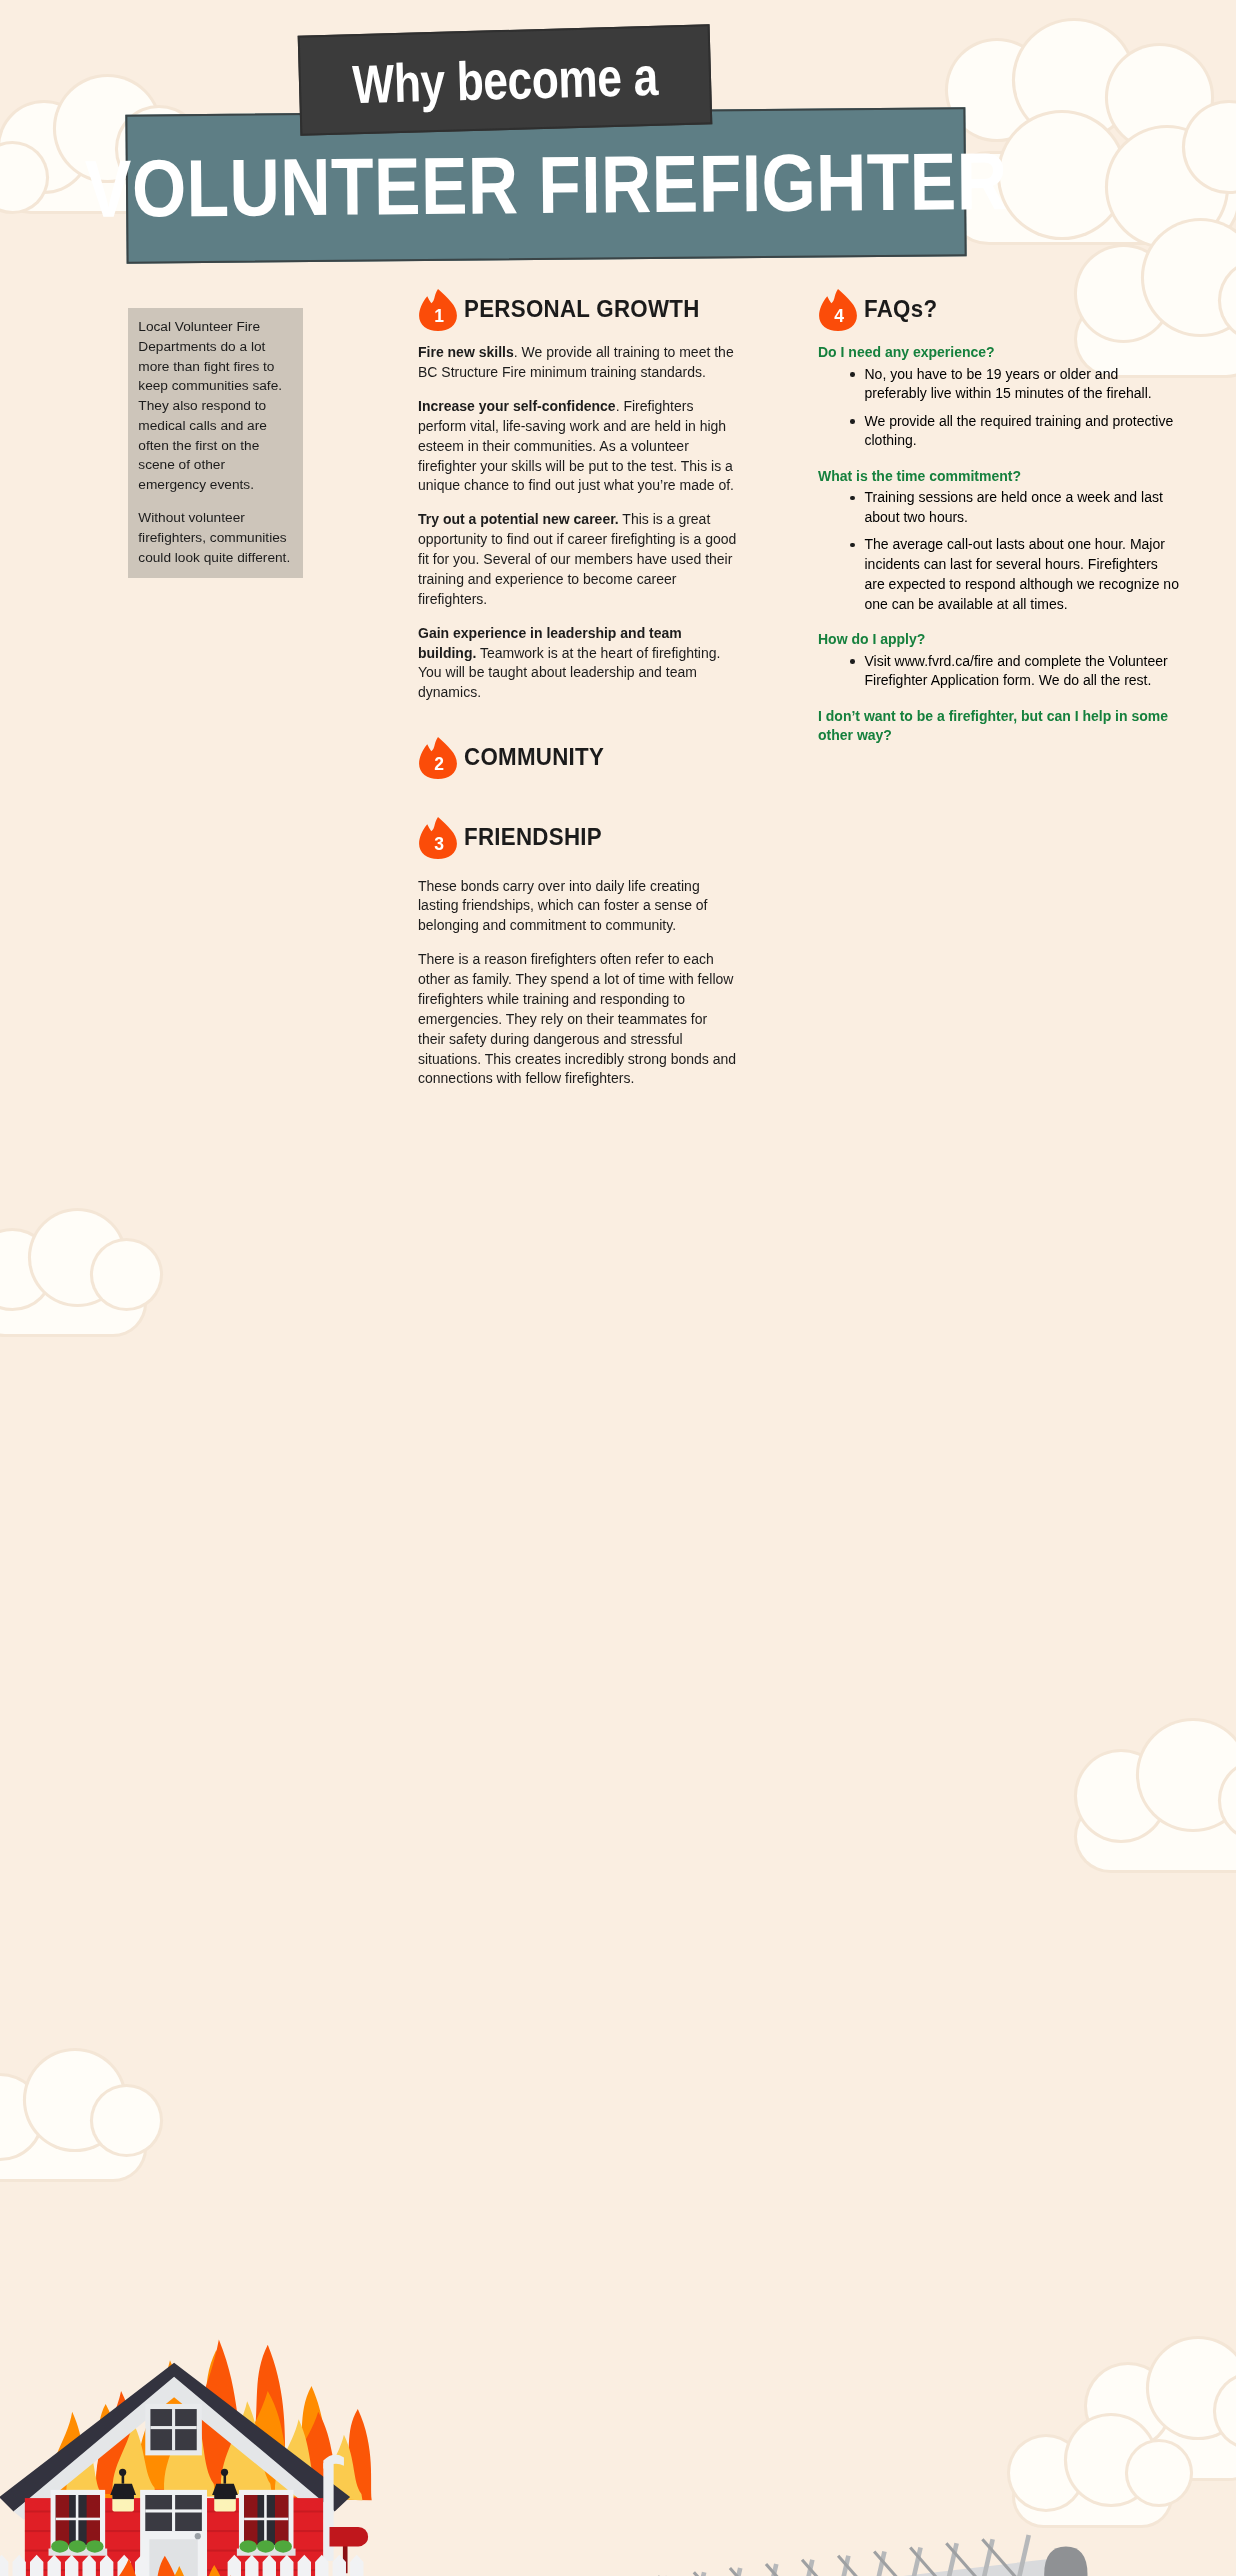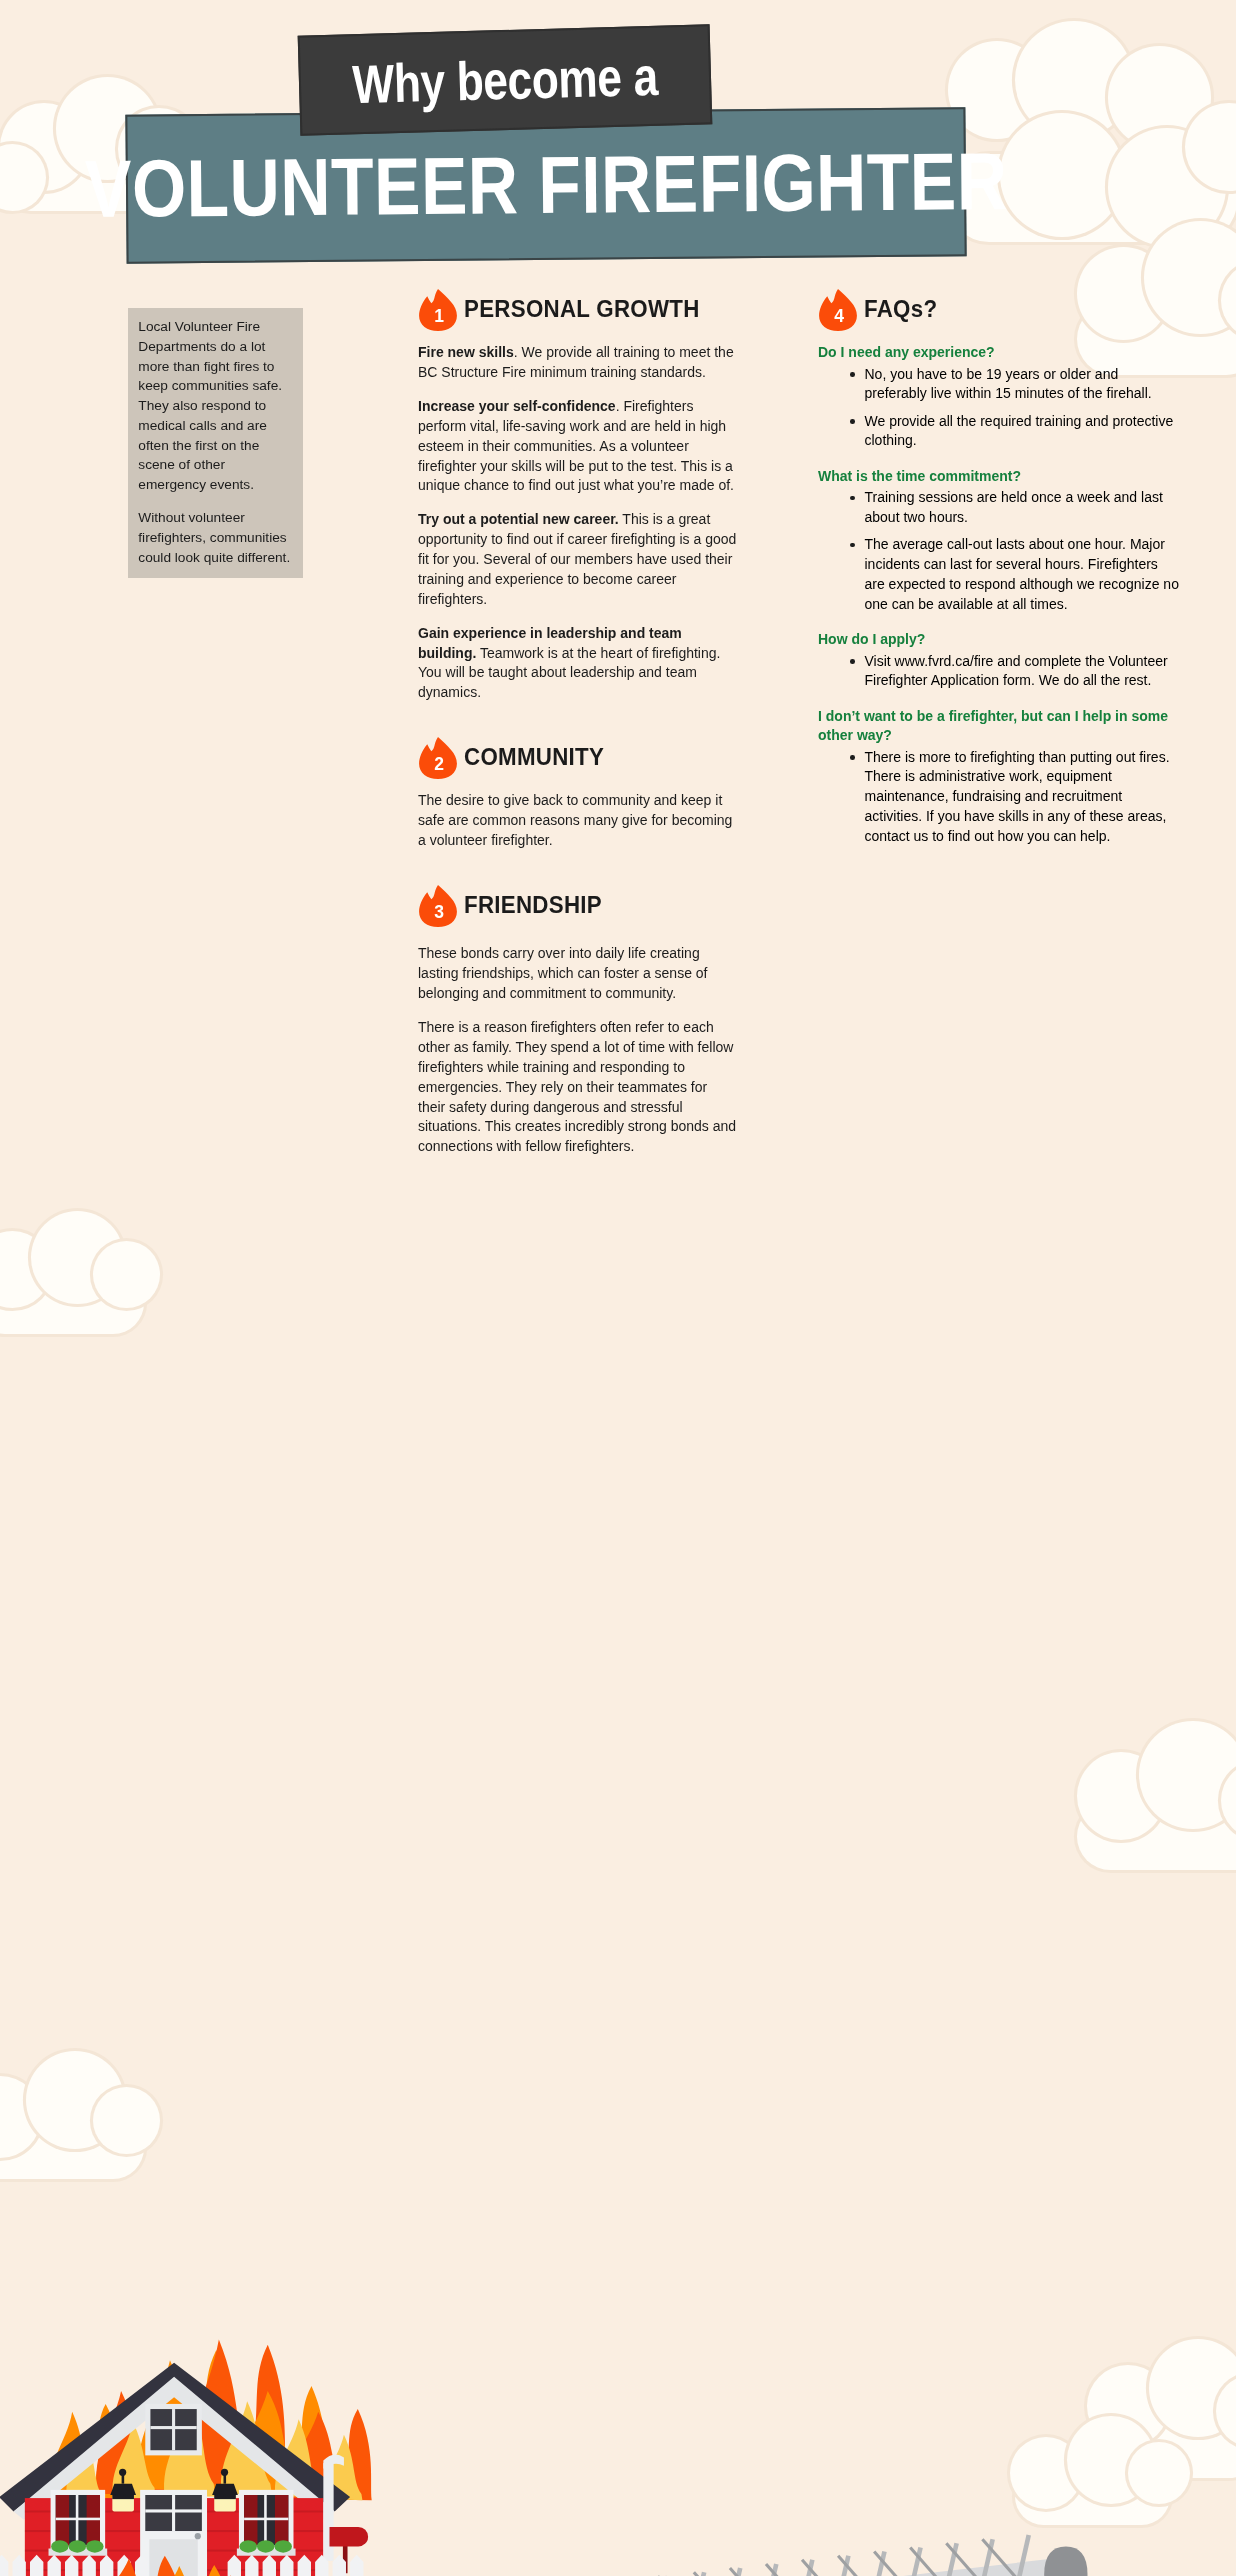--- a/index.html
+++ b/index.html
@@ -278,23 +278,20 @@
 
     <div class="sec-head topgap">
       <div class="flame">
         <svg viewBox="0 0 78 86">
             <path d="M39 2 C30 16 34 24 26 30 C22 24 20 20 18 16 C8 28 2 42 2 54 C2 72 18 84 39 84 C60 84 76 72 76 54 C76 34 58 20 39 2 Z" fill="#fb4c09"></path>
           </svg>
         <div class="num">2</div>
       </div>
       <h2>COMMUNITY</h2>
     </div>
-    <div class="body-txt">
-      <p>The desire to give back to community and keep it safe are common reasons many give for becoming a volunteer firefighter.</p>
-    </div>
 
     <div class="sec-head topgap">
       <div class="flame">
         <svg viewBox="0 0 78 86">
             <path d="M39 2 C30 16 34 24 26 30 C22 24 20 20 18 16 C8 28 2 42 2 54 C2 72 18 84 39 84 C60 84 76 72 76 54 C76 34 58 20 39 2 Z" fill="#fb4c09"></path>
           </svg>
         <div class="num">3</div>
       </div>
       <h2>FRIENDSHIP</h2>
     </div>
@@ -333,23 +330,20 @@
 
     <div>
       <div class="q gap">How do I apply?</div>
       <ul class="bullets">
         <li>Visit www.fvrd.ca/fire and complete the Volunteer Firefighter Application form. We do all the rest.</li>
       </ul>
     </div>
 
     <div>
       <div class="q gap">I don’t want to be a firefighter, but can I help in some other way?</div>
-      <ul class="bullets">
-        <li>There is more to firefighting than putting out fires. There is administrative work, equipment maintenance, fundraising and recruitment activities. If you have skills in any of these areas, contact us to find out how you can help.</li>
-      </ul>
     </div>
   </div>
 
   <div id="house">
     <svg class="art" width="422" height="546" viewBox="0 0 820 1060">
 
       <g>
         <path d="M110 470 C95 400 140 360 150 300 C175 355 170 400 195 430 C210 375 190 330 215 285 C250 350 245 420 250 470 Z" fill="#ff8c00"></path>
         <path d="M200 460 C185 380 230 330 245 260 C280 330 270 390 300 420 C315 350 295 300 325 250 C360 330 350 410 355 460 Z" fill="#fb5607"></path>
         <path d="M280 450 C265 350 320 290 340 200 C380 290 370 360 400 400 C420 310 395 250 430 180 C475 290 460 390 465 455 Z" fill="#ff8c00"></path>

